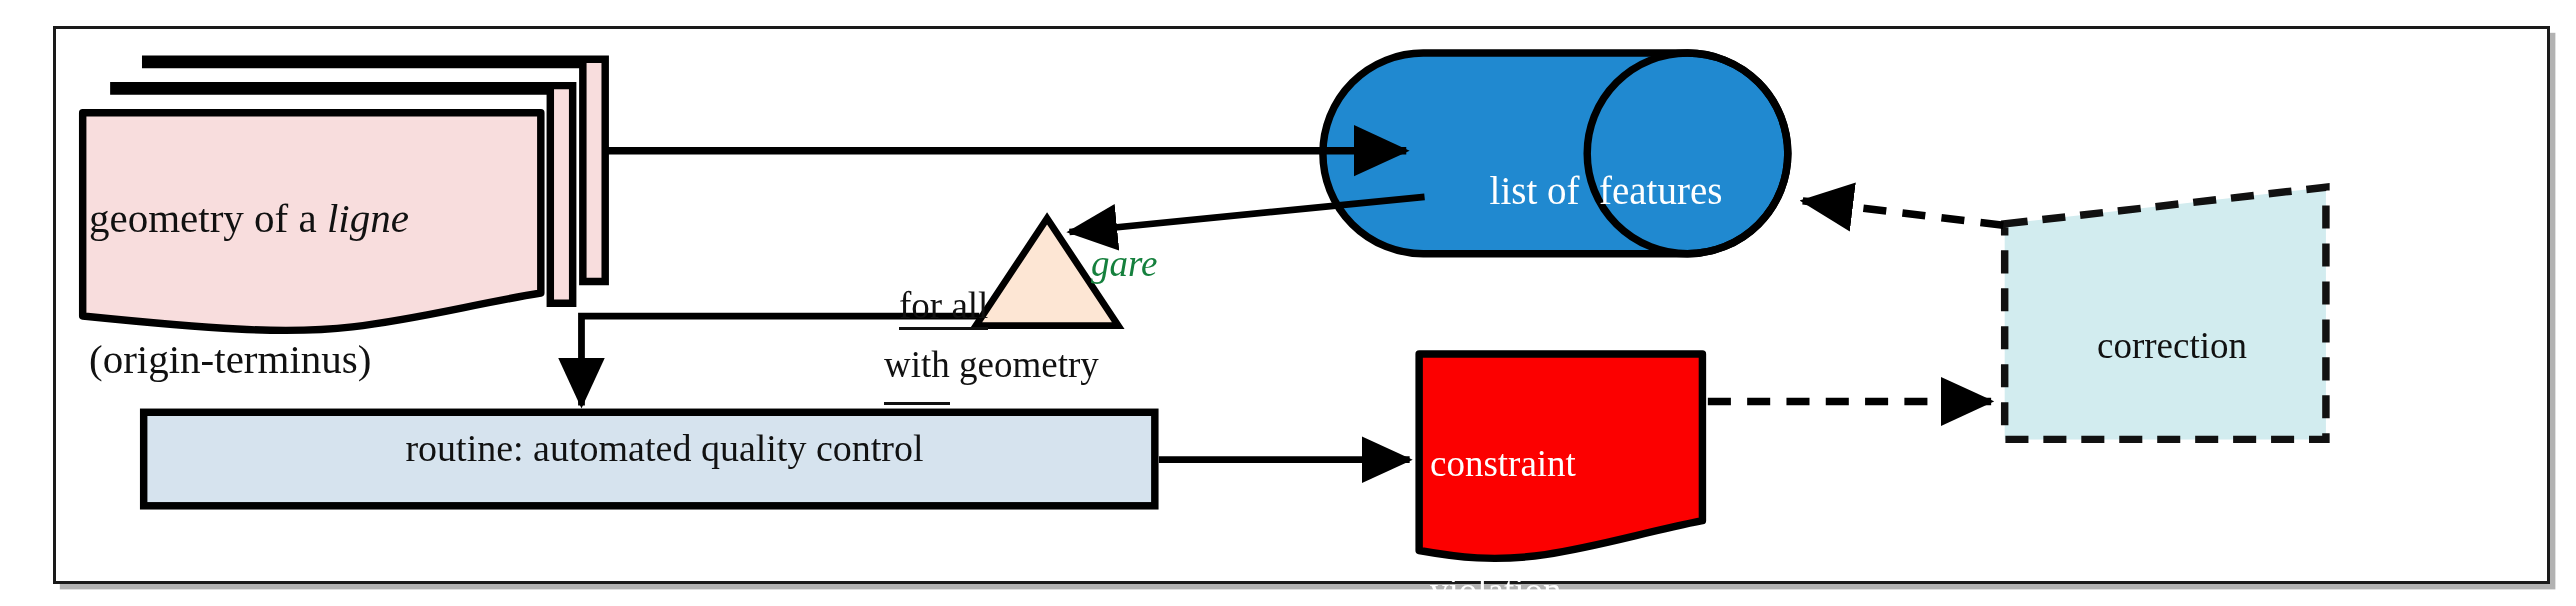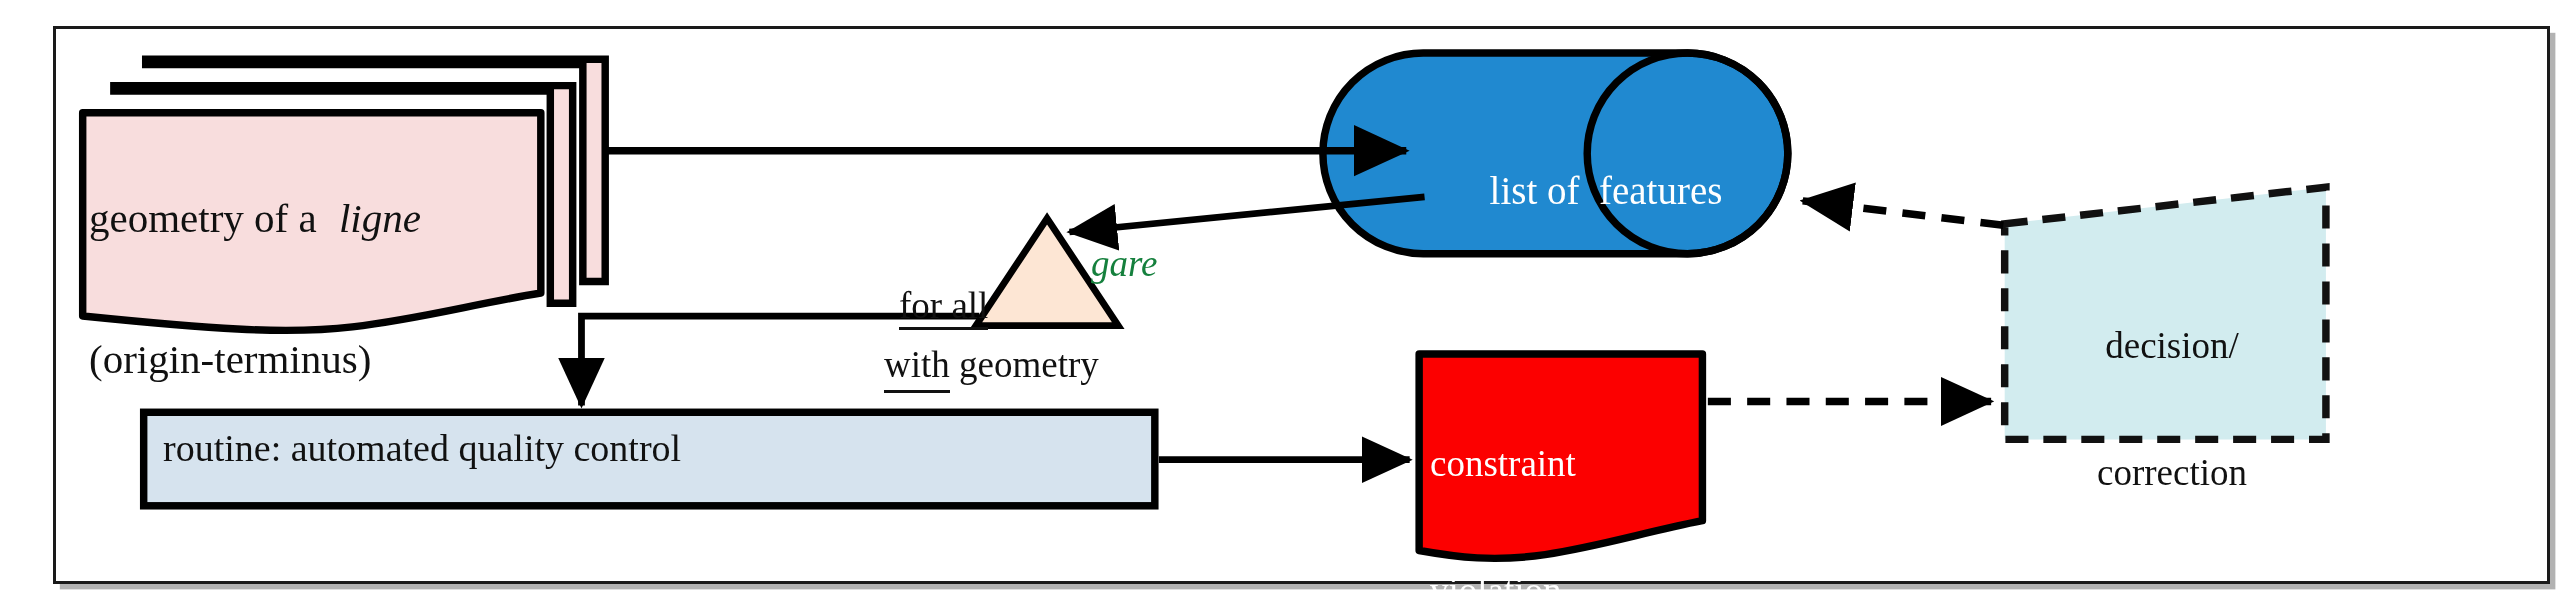--- a/index.html
+++ b/index.html
@@ -48,21 +48,21 @@
 
   
   #doc-stack-text {
     left: 89px;
     top: 102px;
     width: 529px;
     font-size: 41px;
     color: #111111;
     text-align: left;
   }
-  #doc-stack-text .ital { font-style: italic; margin-left: 12px; }
+  #doc-stack-text .ital { font-style: italic; }
 
   
   #cylinder-text {
     left: 1362px;
     top: 80px;
     width: 488px;
     font-size: 39px;
     color: #ffffff;
     text-align: center;
   }
@@ -87,30 +87,31 @@
     color: #15803d;
   }
   #withgeom-label {
     left: 847px;
     top: 302px;
     font-size: 37px;
     color: #111111;
   }
   #withgeom-label .ul {
     border-bottom: 3.4px solid #111111;
-    padding-bottom: 5px;
+    padding-bottom: 17px;
   }
 
   
   #routine-text {
     left: 163px;
     top: 427px;
     width: 1003px;
     font-size: 38px;
     color: #111111;
+    text-align: center;
   }
 
   
   #report-text {
     left: 1430px;
     top: 359px;
     width: 285px;
     font-size: 37px;
     color: #ffffff;
     text-align: left;
@@ -238,18 +239,17 @@
 
   <div class="node-text" id="routine-text">routine: automated quality control</div>
 
   <div class="node-text" id="report-text">
     <div>constraint</div>
     <div>violation</div>
     
   </div>
 
   <div class="node-text" id="decision-text">
-    <div>decision/</div>
     <div>correction</div>
   </div>
 
 </div>
 
 
 </body></html>

